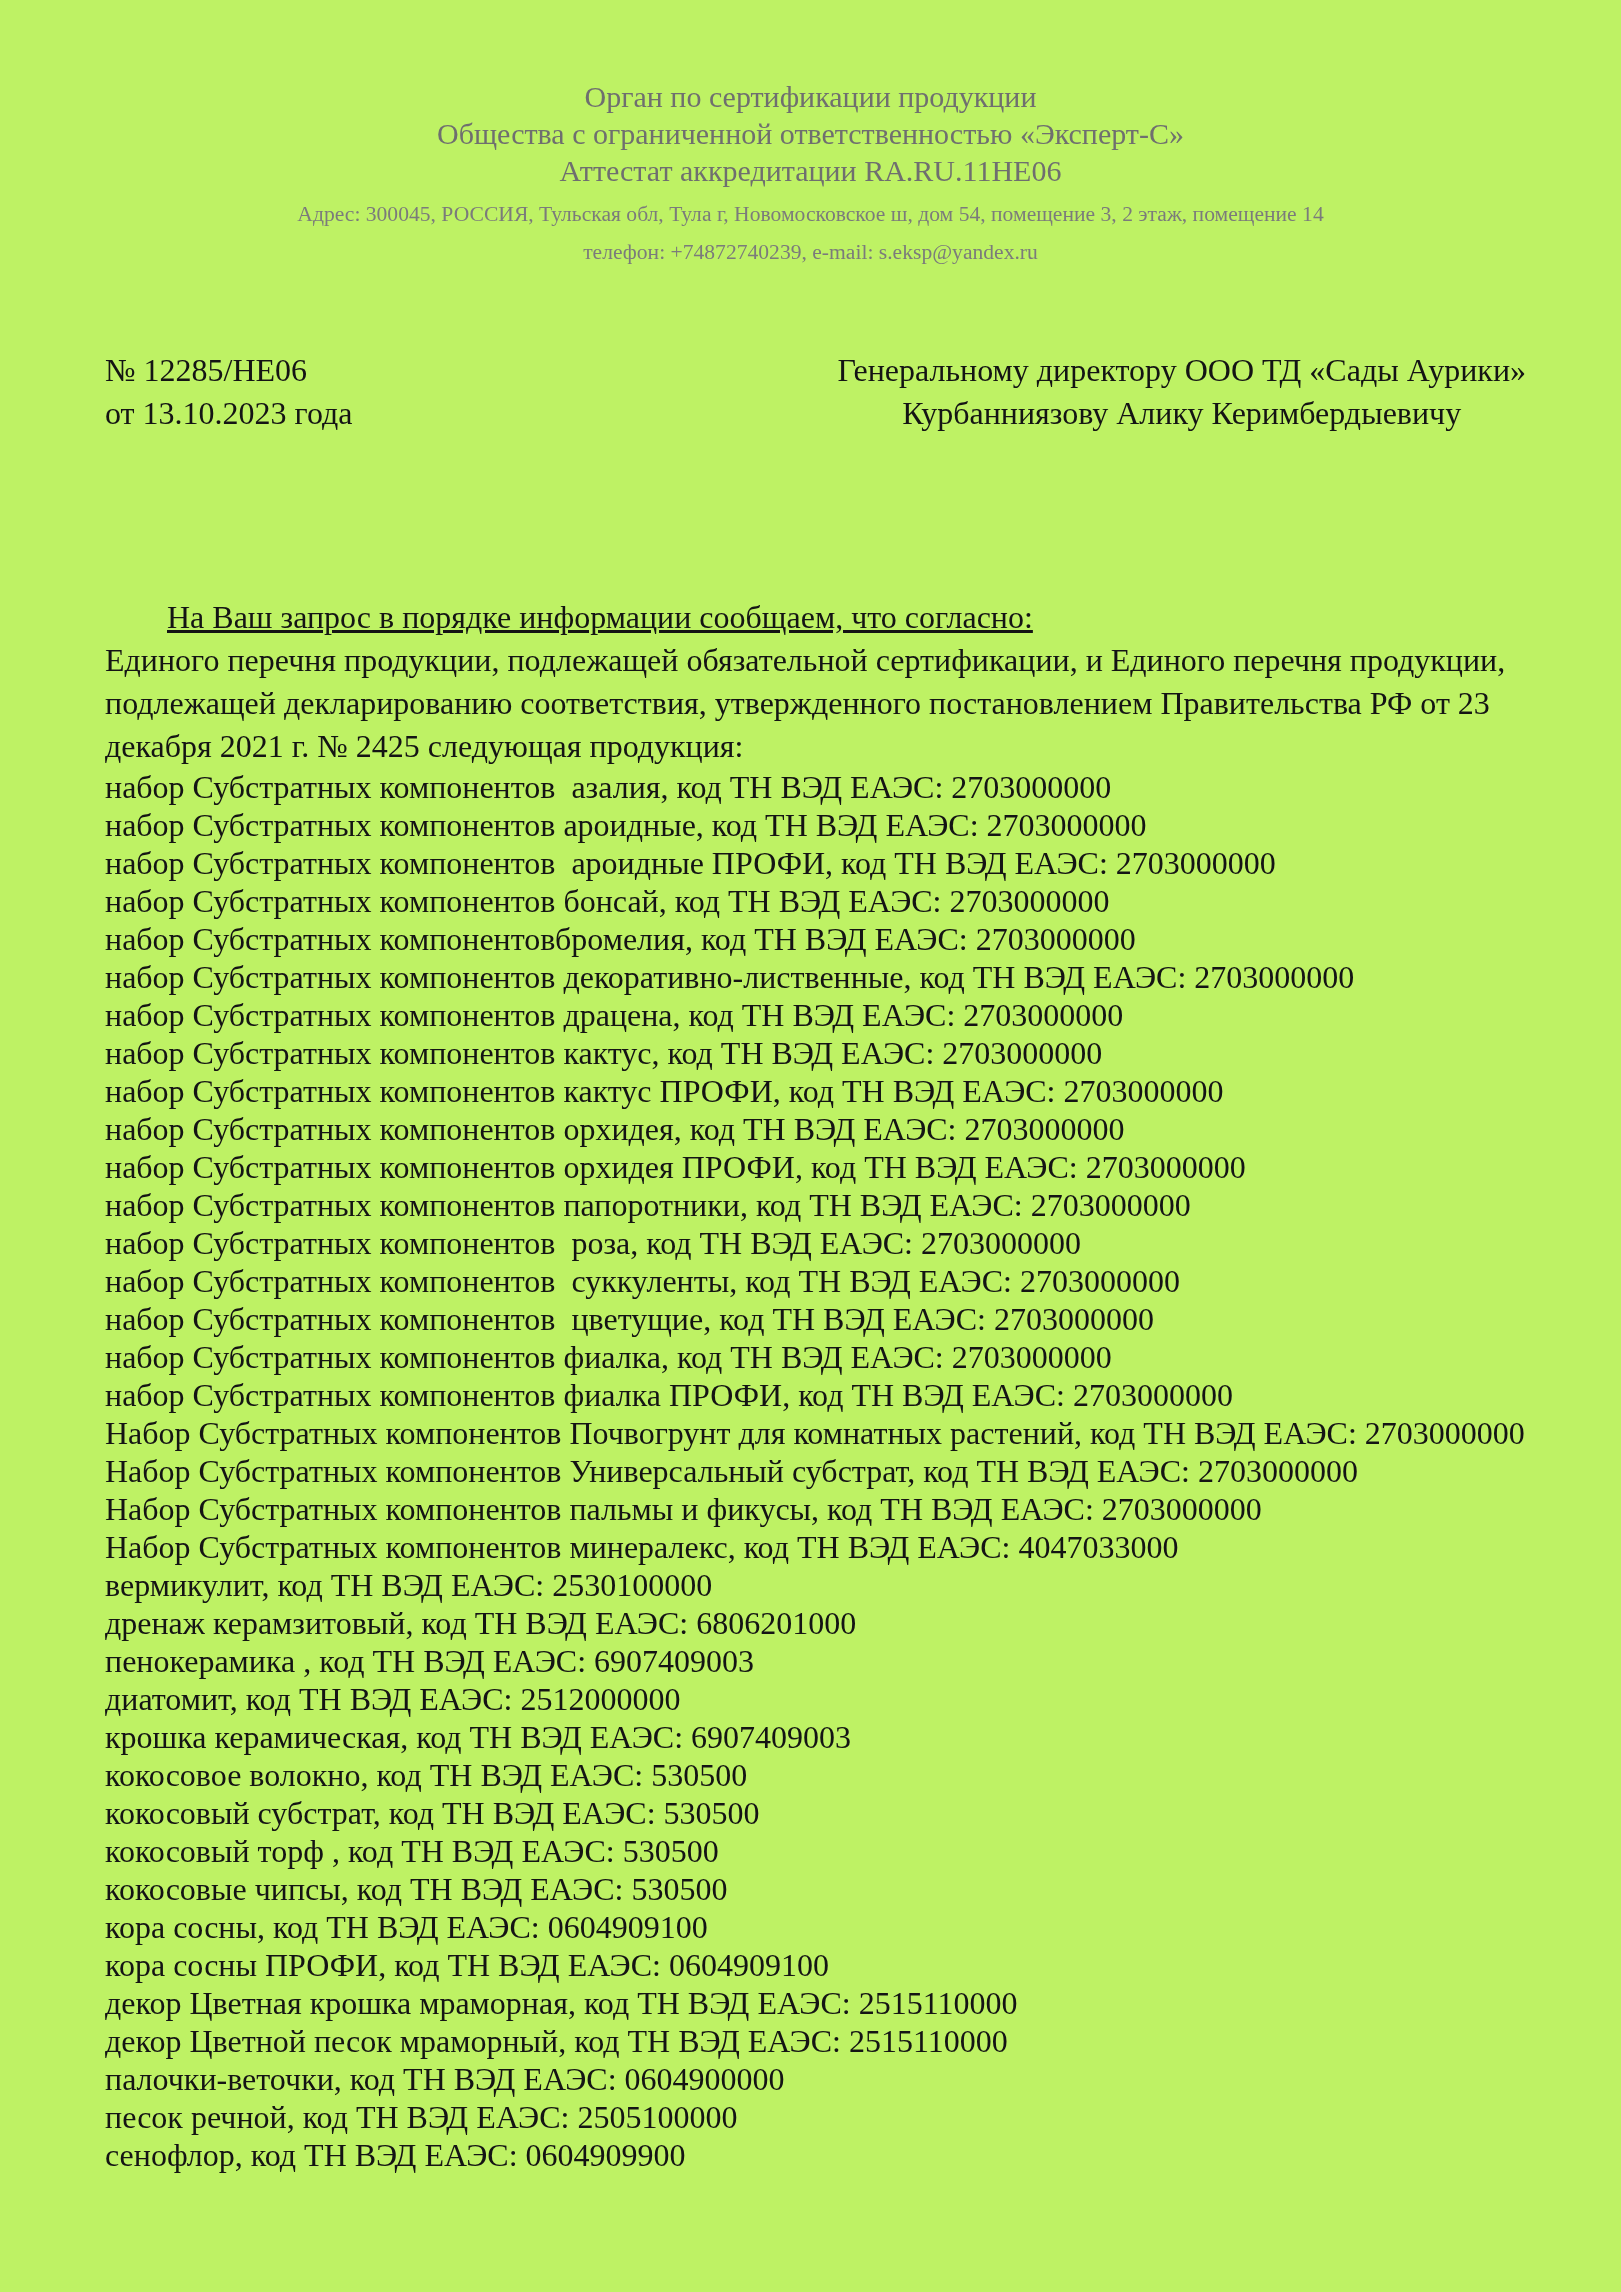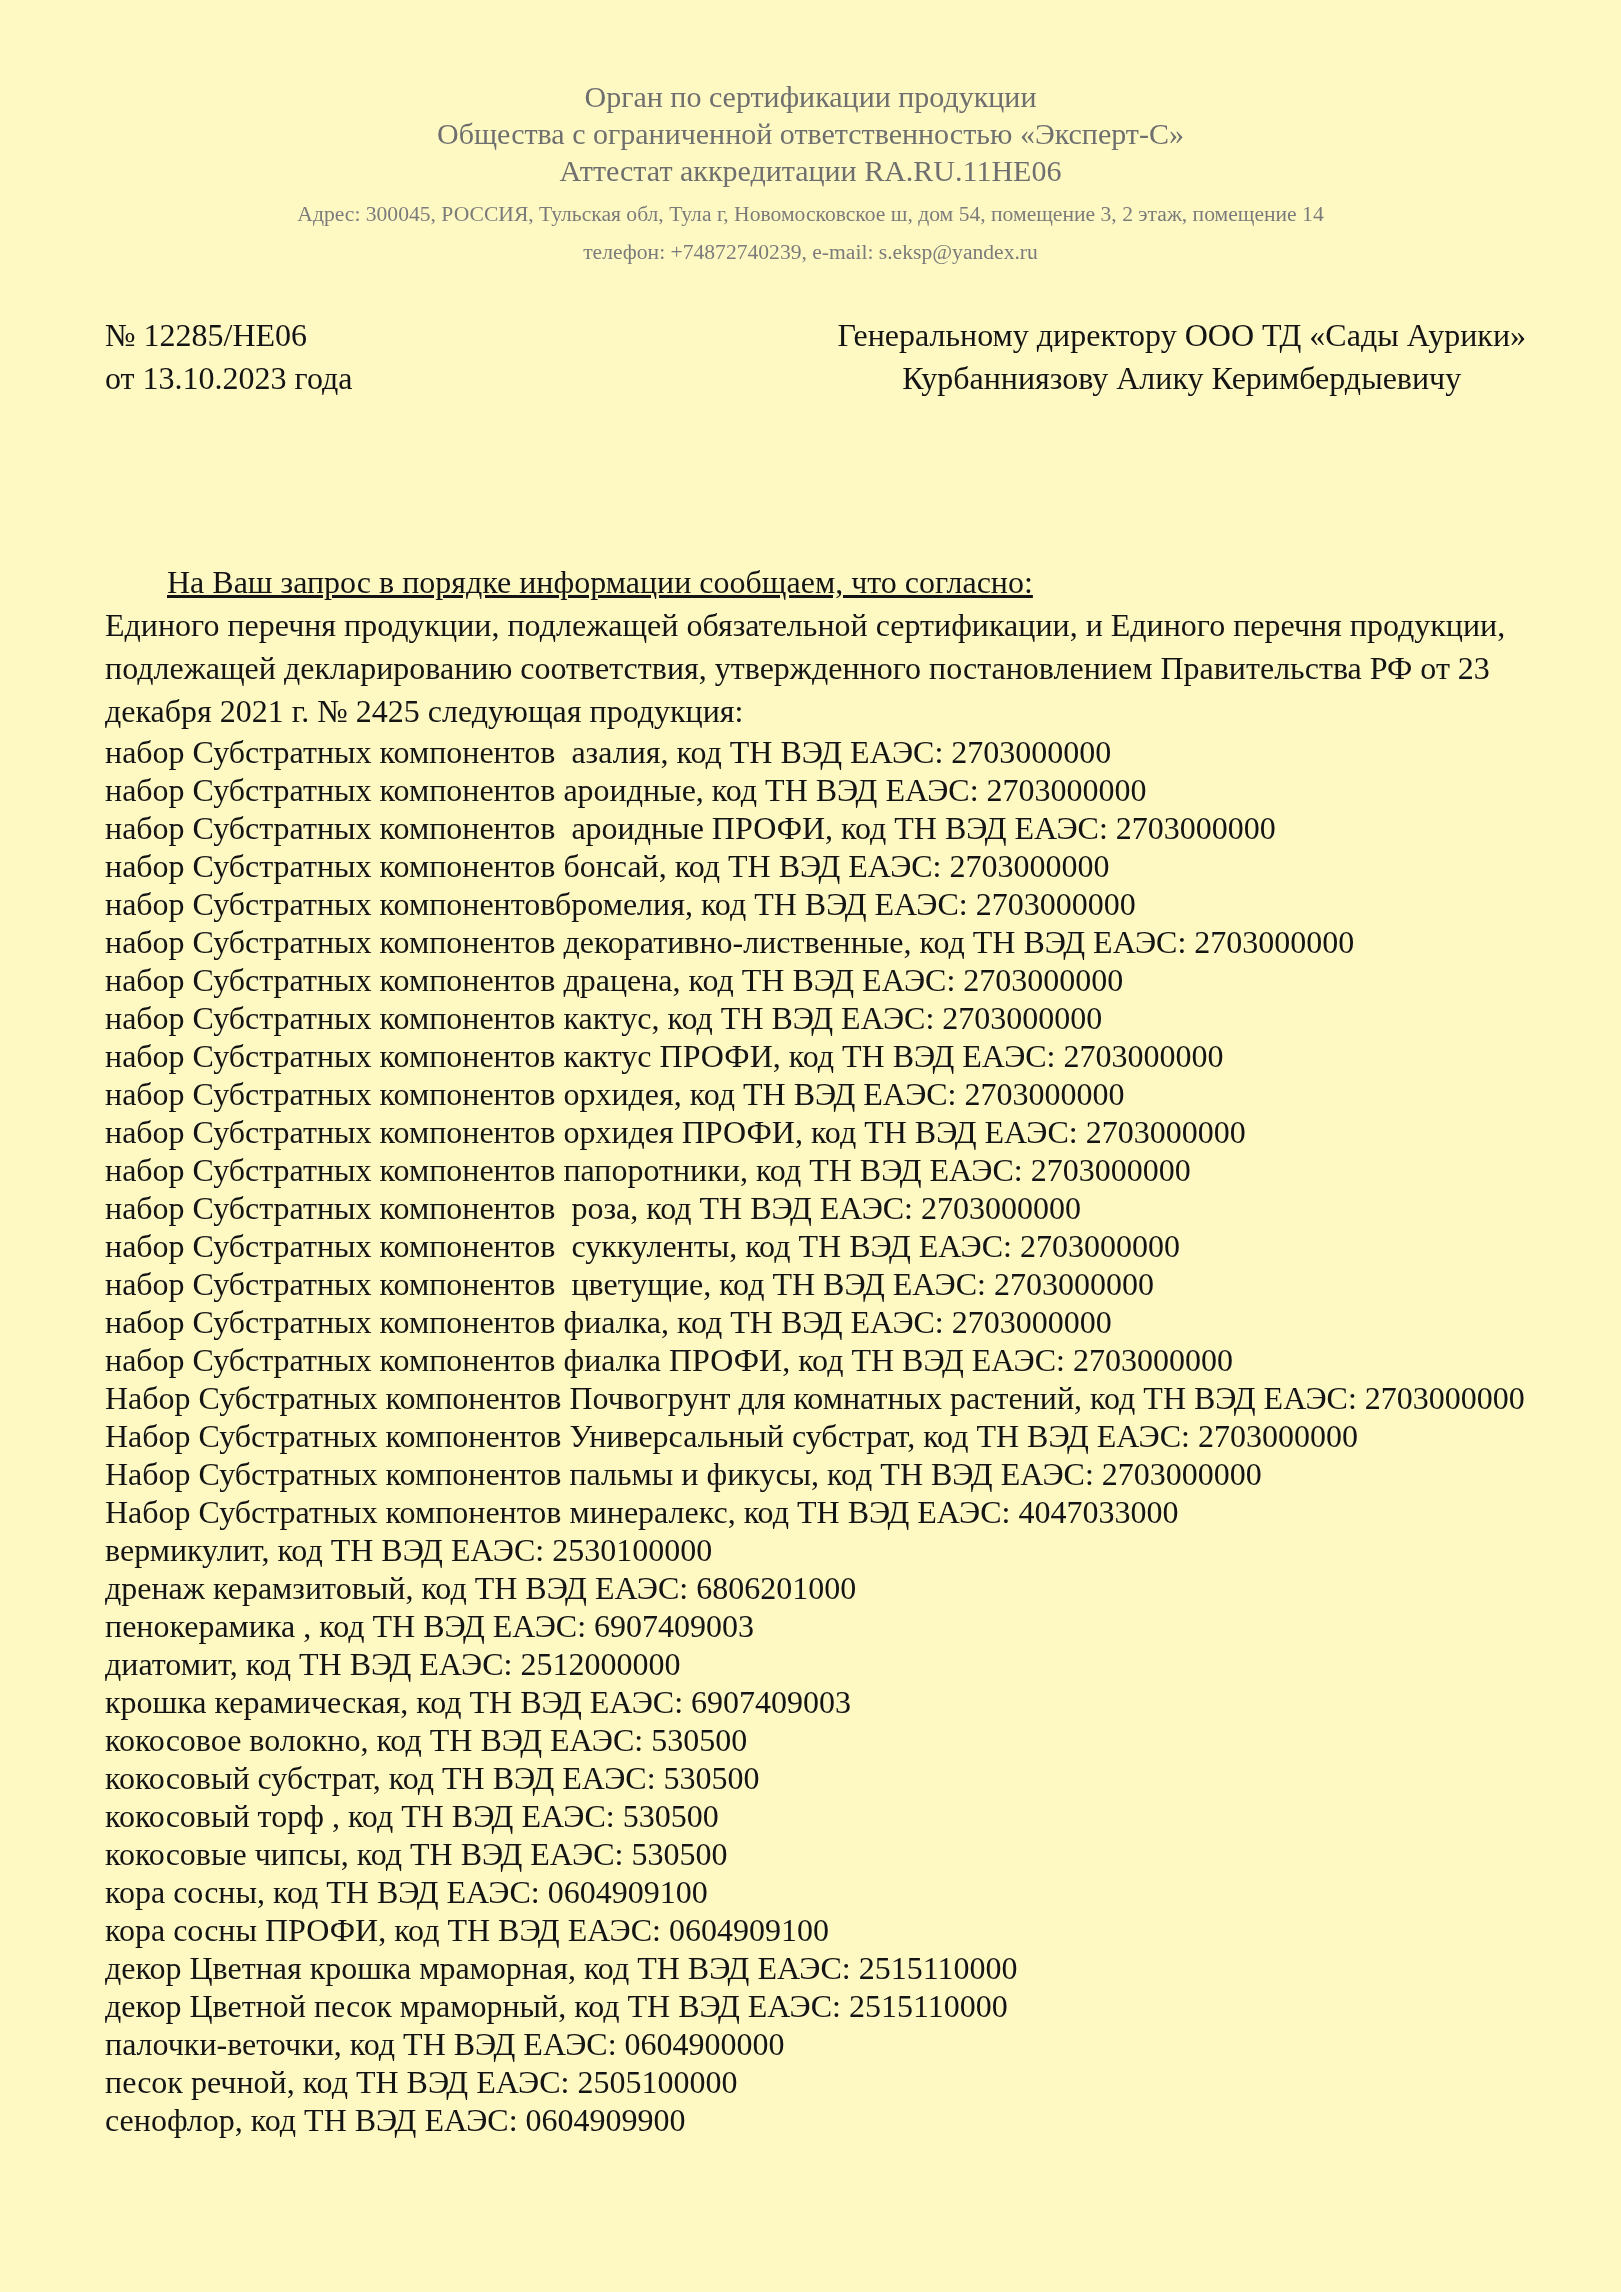--- a/index.html
+++ b/index.html
@@ -5,21 +5,21 @@
   html, body {
     margin: 0;
     padding: 0;
     background: #ffffff;
   }
   .page {
     position: relative;
     width: 1621px;
     height: 2293px;
     margin: 0 auto;
-    background: #fef9c3;
+    background: #bef264;
     overflow: hidden;
     font-family: "Liberation Serif", "DejaVu Serif", serif;
     color: #141414;
     box-sizing: border-box;
   }
   
   .letterhead {
     padding-top: 78px;
     text-align: center;
     color: #6f6f6f;
@@ -29,21 +29,21 @@
     line-height: 37px;
   }
   .letterhead-sub {
     margin-top: 14px;
     font-size: 21.6px;
     line-height: 23.5px;
     color: #7b7b7b;
   }
   
   .ref-row {
-    margin-top: 50px;
+    margin-top: 85px;
     padding: 0 95px 0 105px;
     display: flex;
     justify-content: space-between;
     align-items: flex-start;
     font-size: 32px;
     line-height: 43px;
   }
   .ref-left { text-align: left; }
   .ref-right { text-align: center; }
   

